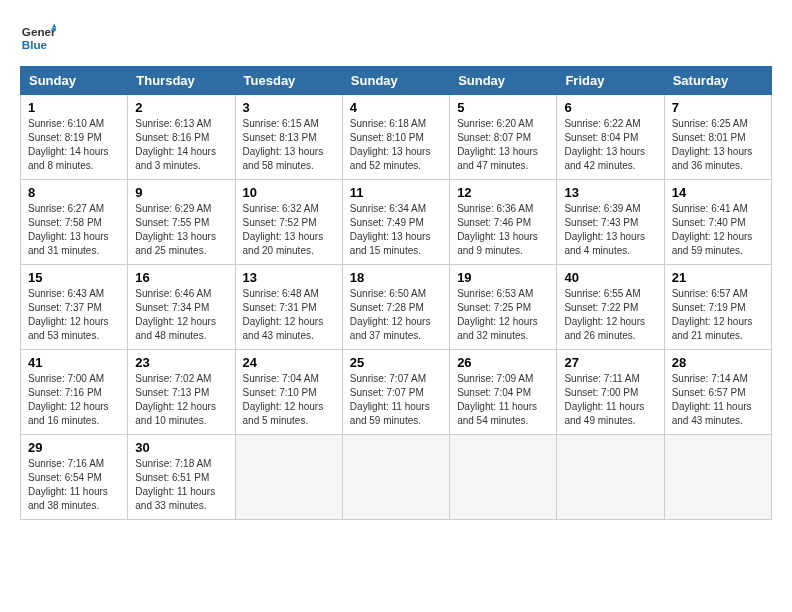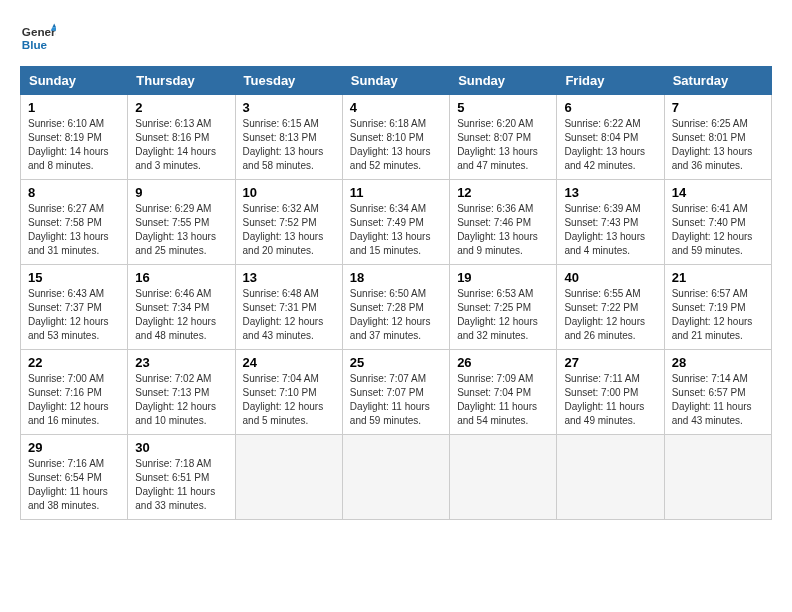--- a/index.html
+++ b/index.html
@@ -191,21 +191,21 @@
           <span class="day-num">40</span>
           <div class="day-info">Sunrise: 6:55 AM<br>Sunset: 7:22 PM<br>Daylight: 12 hours and 26 minutes.</div>
         </td>
         <td>
           <span class="day-num">21</span>
           <div class="day-info">Sunrise: 6:57 AM<br>Sunset: 7:19 PM<br>Daylight: 12 hours and 21 minutes.</div>
         </td>
       </tr>
       <tr>
         <td>
-          <span class="day-num">22</span>
+          <span class="day-num">41</span>
           <div class="day-info">Sunrise: 7:00 AM<br>Sunset: 7:16 PM<br>Daylight: 12 hours and 16 minutes.</div>
         </td>
         <td>
           <span class="day-num">23</span>
           <div class="day-info">Sunrise: 7:02 AM<br>Sunset: 7:13 PM<br>Daylight: 12 hours and 10 minutes.</div>
         </td>
         <td>
           <span class="day-num">24</span>
           <div class="day-info">Sunrise: 7:04 AM<br>Sunset: 7:10 PM<br>Daylight: 12 hours and 5 minutes.</div>
         </td>

